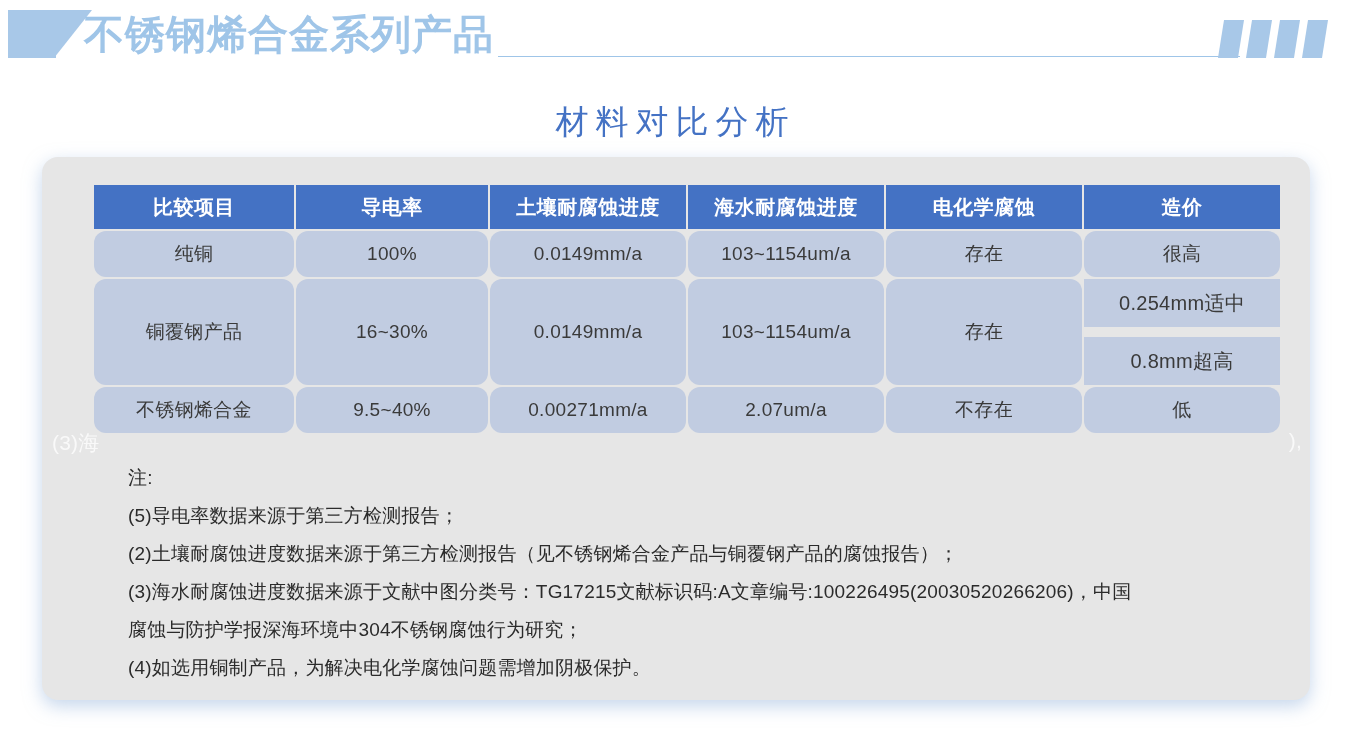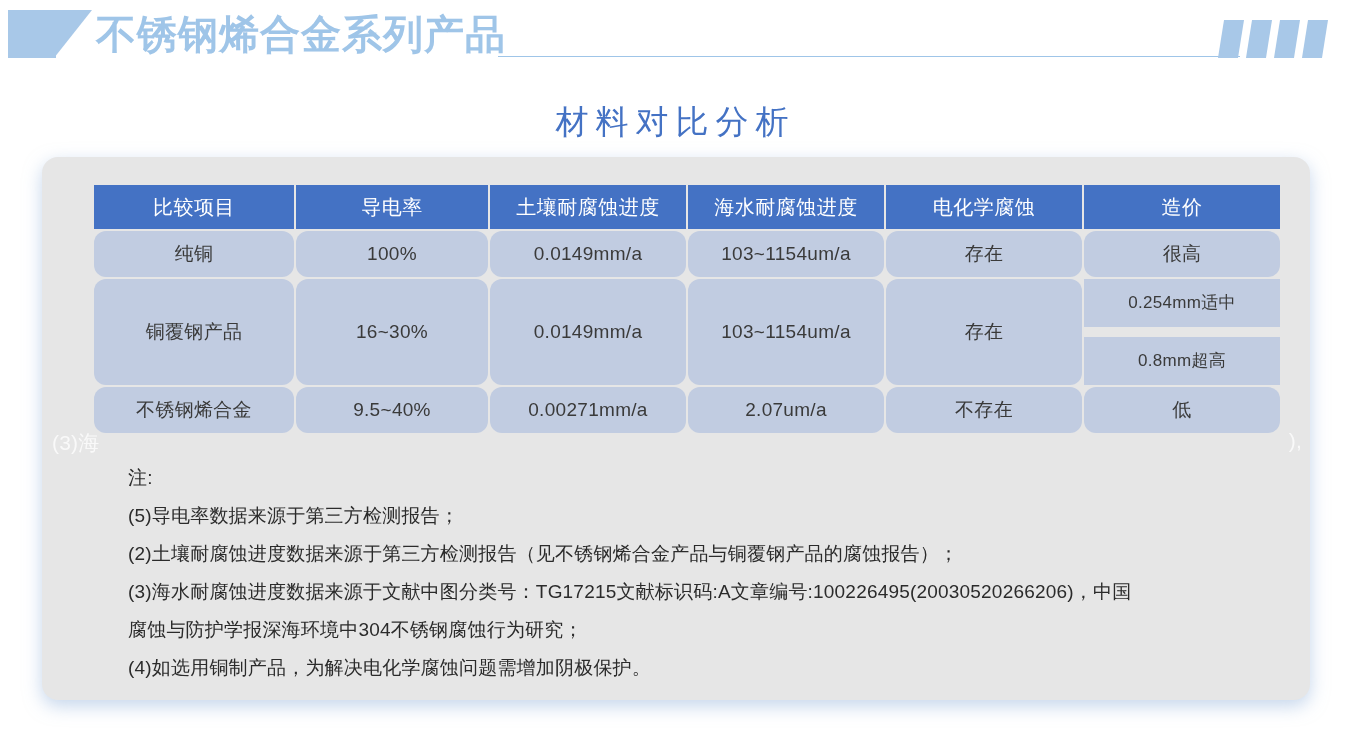--- a/index.html
+++ b/index.html
@@ -34,21 +34,21 @@
     position: absolute;
     left: 54px;
     top: 10px;
     width: 0;
     height: 0;
     border-left: 38px solid #a8c8e8;
     border-bottom: 48px solid transparent;
   }
   .header-title {
     position: absolute;
-    left: 96px;
+    left: 84px;
     top: 8px;
     font-size: 40px;
     font-weight: bold;
     color: #9fc5e8;
     letter-spacing: 1px;
     line-height: 52px;
     white-space: nowrap;
   }
   .header-rule {
     position: absolute;
@@ -126,21 +126,21 @@
     left: 50px;
     top: 26px;
     width: 1180px;
     border-collapse: separate;
     border-spacing: 2px;
     table-layout: fixed;
   }
   .tbl th {
     background: #4472c4;
     color: #ffffff;
-    font-weight: normal;
+    font-weight: bold;
     font-size: 20px;
     height: 42px;
     letter-spacing: 0.5px;
   }
   .tbl td {
     background: #c1cce1;
     color: #3a3a3a;
     font-size: 19px;
     height: 44px;
     text-align: center;
@@ -150,21 +150,21 @@
   .tbl td.sub-wrap {
     padding: 0;
     vertical-align: top;
     background: transparent;
     height: 100px;
   }
   .sub-cell {
     background: #c1cce1;
     height: 48px;
     line-height: 48px;
-    font-size: 17px;
+    font-size: 20px;
     color: #3a3a3a;
     text-align: center;
   }
   .sub-cell + .sub-cell { margin-top: 10px; }
   .col-1 { width: 200px; }
   .col-2 { width: 192px; }
   .col-3 { width: 196px; }
   .col-4 { width: 196px; }
   .col-5 { width: 196px; }
   .col-6 { width: 196px; }

